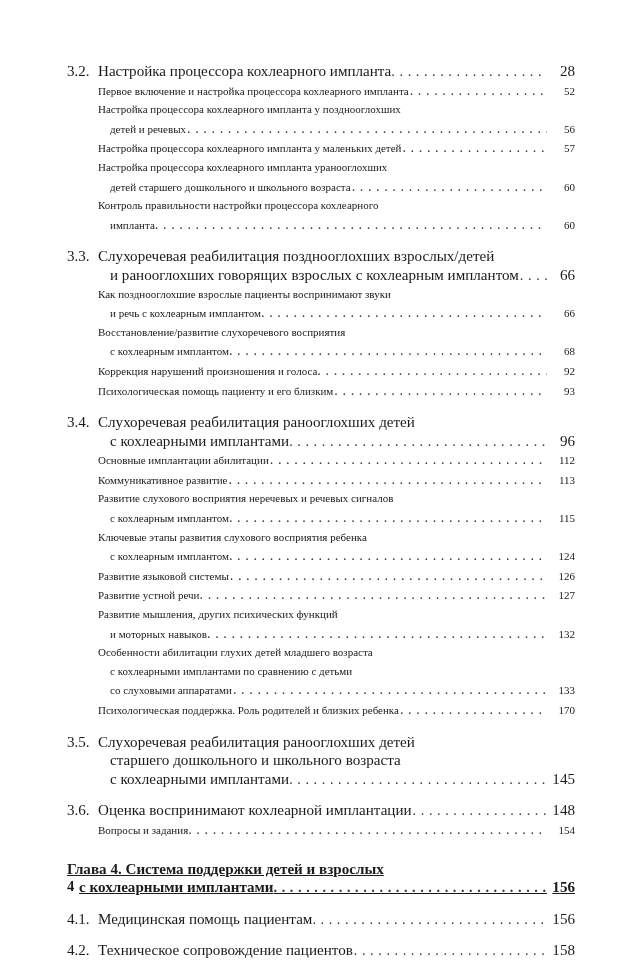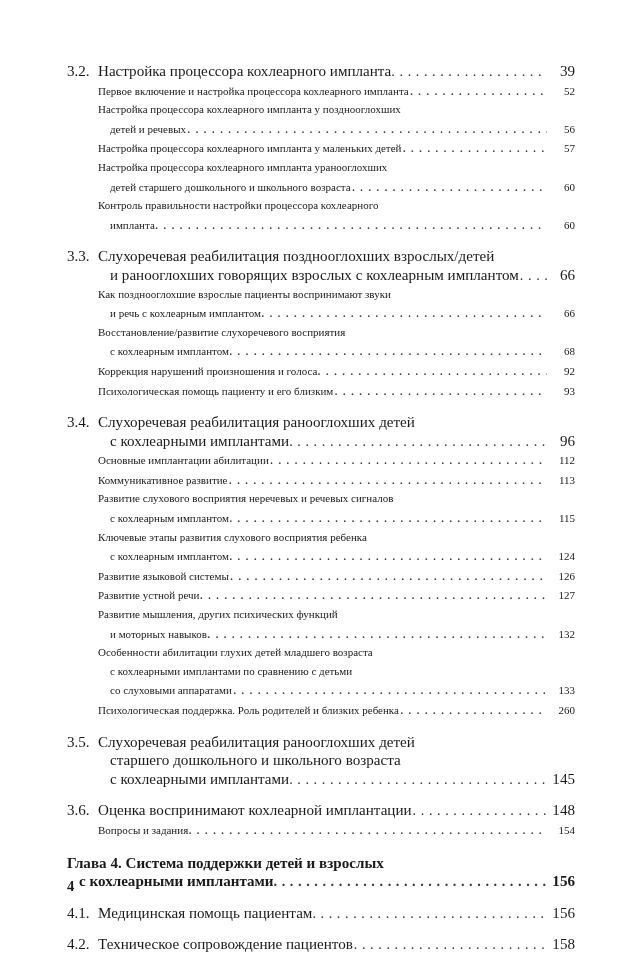--- a/index.html
+++ b/index.html
@@ -112,21 +112,21 @@
 <body>
 
 <div id="toc-page">
   <div class="toc-body">
       <div class="toc-group">
         <div class="entry level-1">
           <span class="num">3.2.</span>
           <span class="ln last snug">
             <span class="txt">Настройка процессора кохлеарного импланта</span>
             <span class="leader"></span>
-            <span class="page">39</span>
+            <span class="page">28</span>
           </span>
         </div>
         <div class="entry level-2">
           <span class="ln last">
             <span class="txt">Первое включение и настройка процессора кохлеарного импланта</span>
             <span class="leader"></span>
             <span class="page">52</span>
           </span>
         </div>
         <div class="entry level-2">
@@ -270,21 +270,21 @@
           <span class="ln cont last">
             <span class="txt">со слуховыми аппаратами</span>
             <span class="leader"></span>
             <span class="page">133</span>
           </span>
         </div>
         <div class="entry level-2">
           <span class="ln last">
             <span class="txt">Психологическая поддержка. Роль родителей и близких ребенка</span>
             <span class="leader"></span>
-            <span class="page">260</span>
+            <span class="page">170</span>
           </span>
         </div>
       </div>
       <div class="toc-group">
         <div class="entry level-1">
           <span class="num">3.5.</span>
           <span class="ln">Слухоречевая реабилитация ранооглохших детей</span>
           <span class="ln cont">старшего дошкольного и школьного возраста</span>
           <span class="ln cont last snug">
             <span class="txt">с кохлеарными имплантами</span>
@@ -303,21 +303,21 @@
           </span>
         </div>
         <div class="entry level-2">
           <span class="ln last snug">
             <span class="txt">Вопросы и задания</span>
             <span class="leader"></span>
             <span class="page">154</span>
           </span>
         </div>
       </div>
-      <div class="toc-group" style="margin-top: 14px;">
+      <div class="toc-group" style="margin-top: 20px; text-decoration: underline;">
         <div class="entry chapter">
           <span class="ln">Глава 4. Система поддержки детей и взрослых</span>
           <span class="ln cont last snug">
             <span class="txt">с кохлеарными имплантами</span>
             <span class="leader"></span>
             <span class="page">156</span>
           </span>
         </div>
       </div>
       <div class="toc-group">

